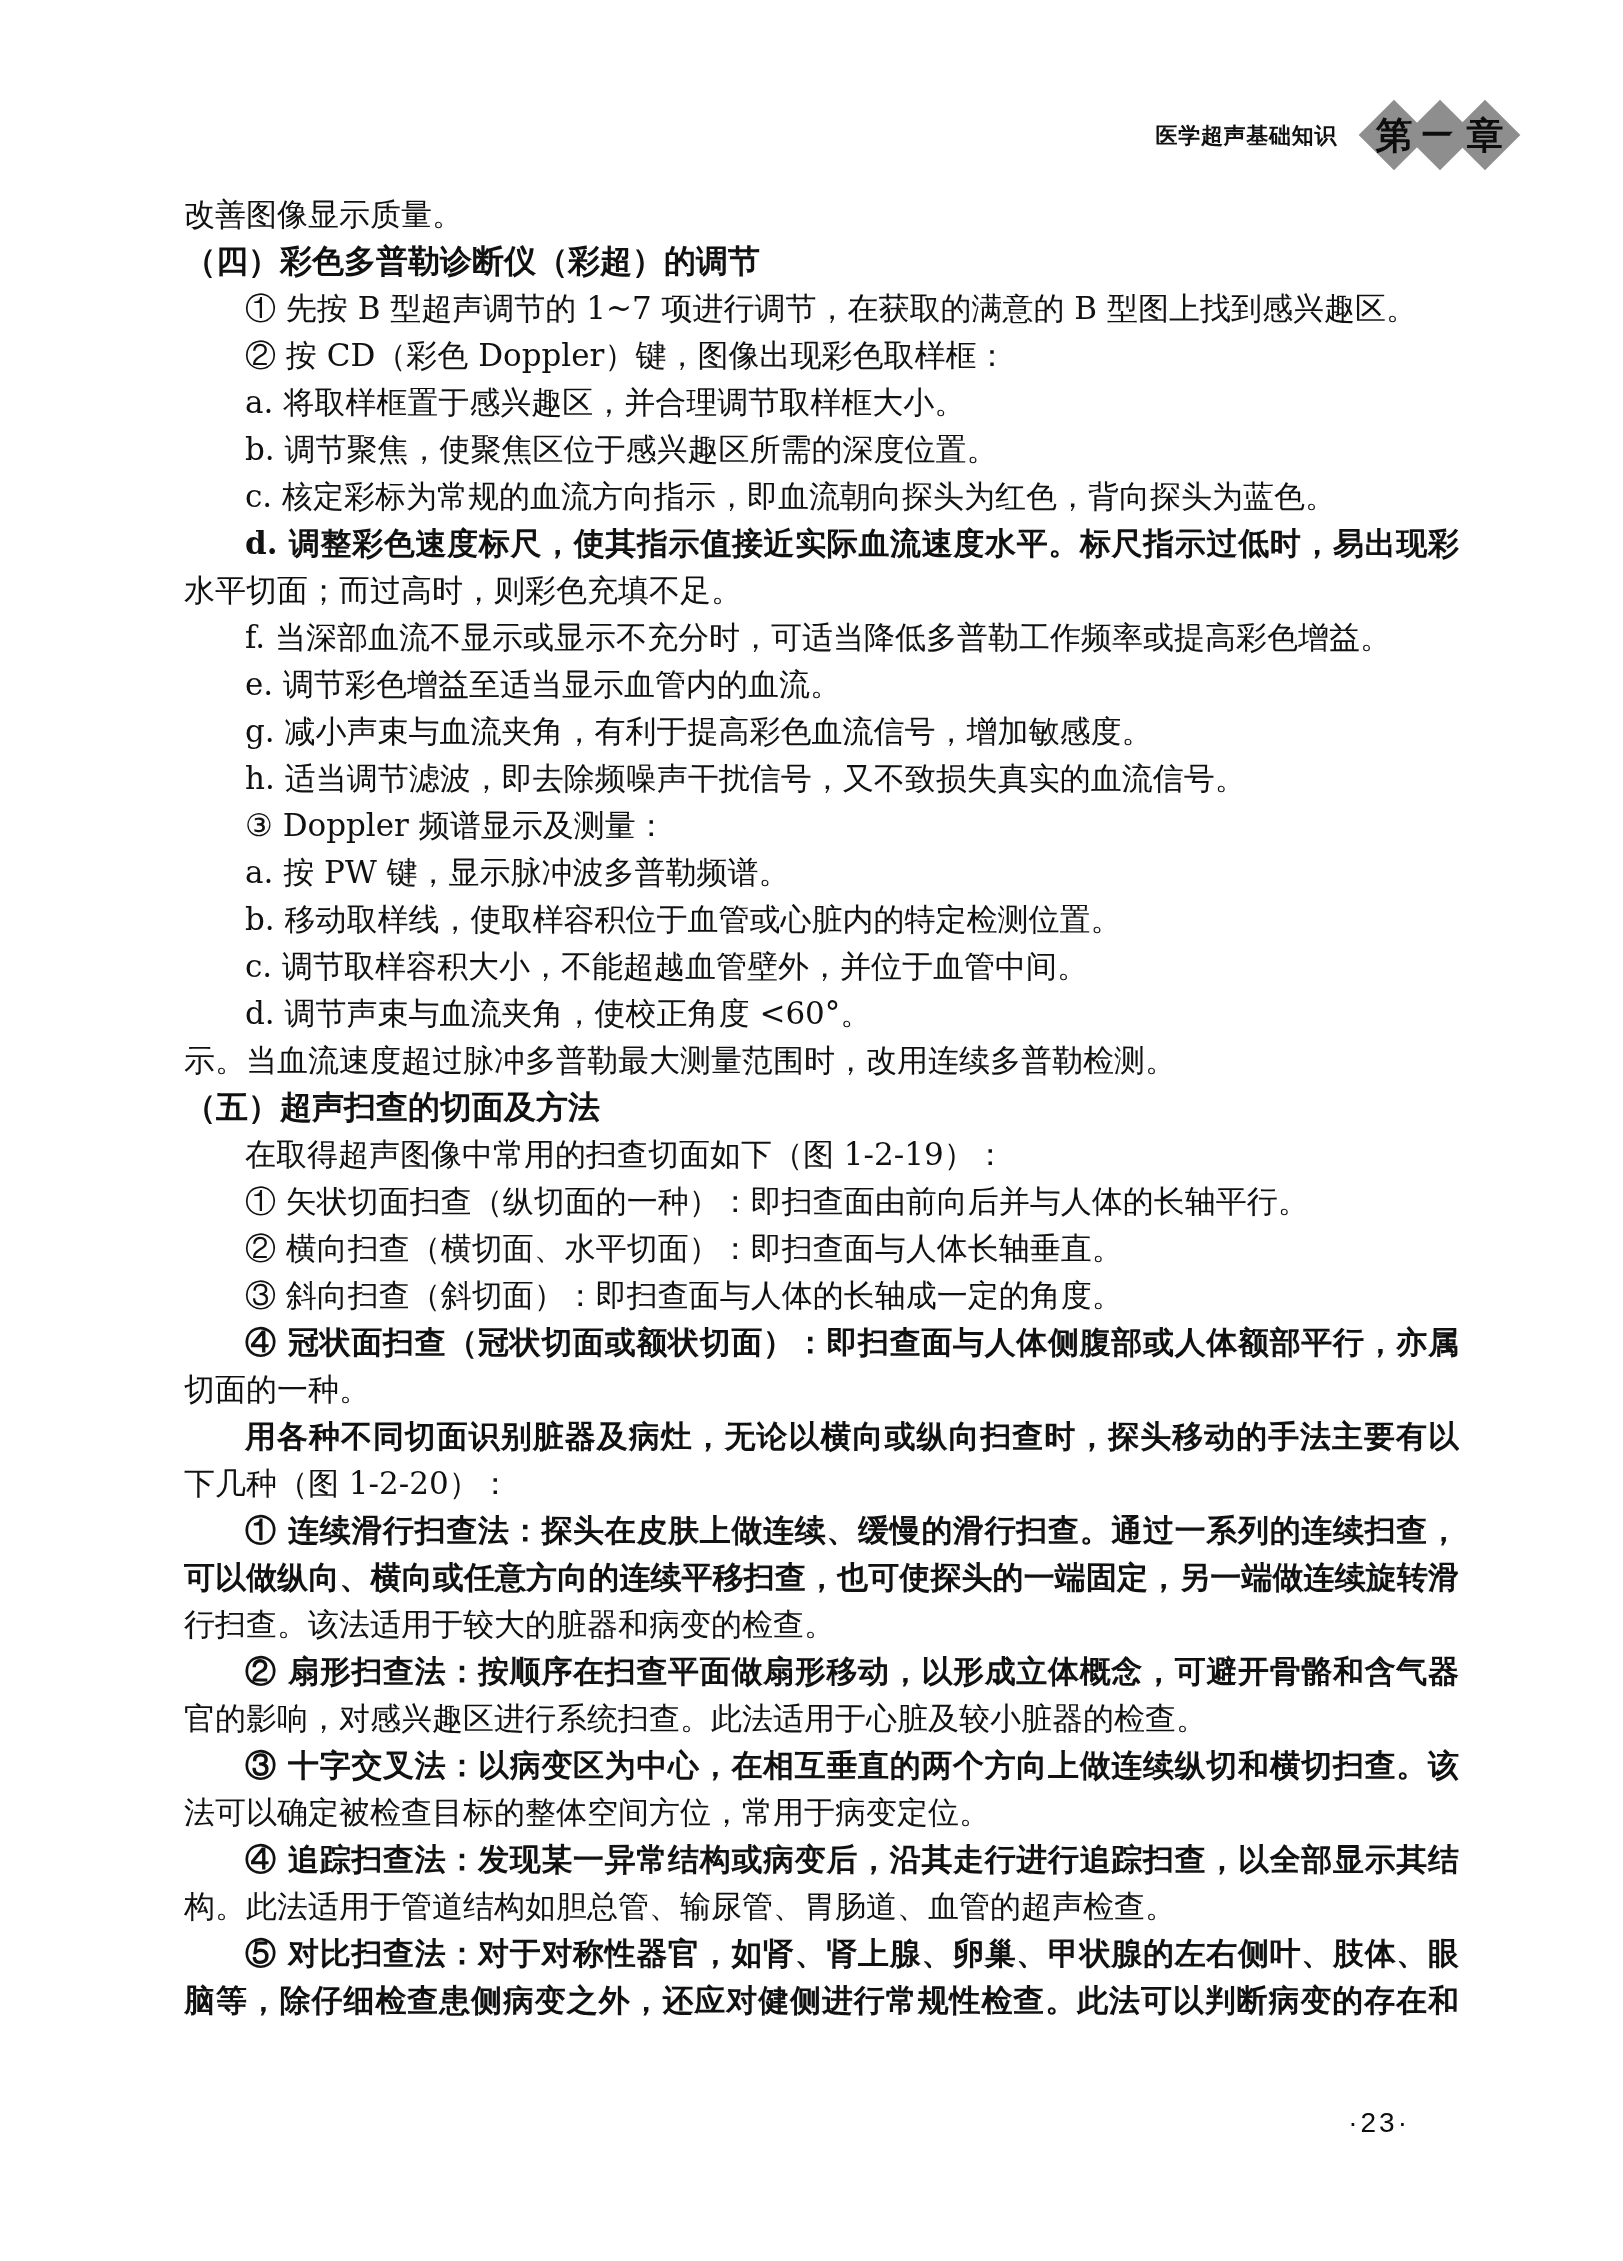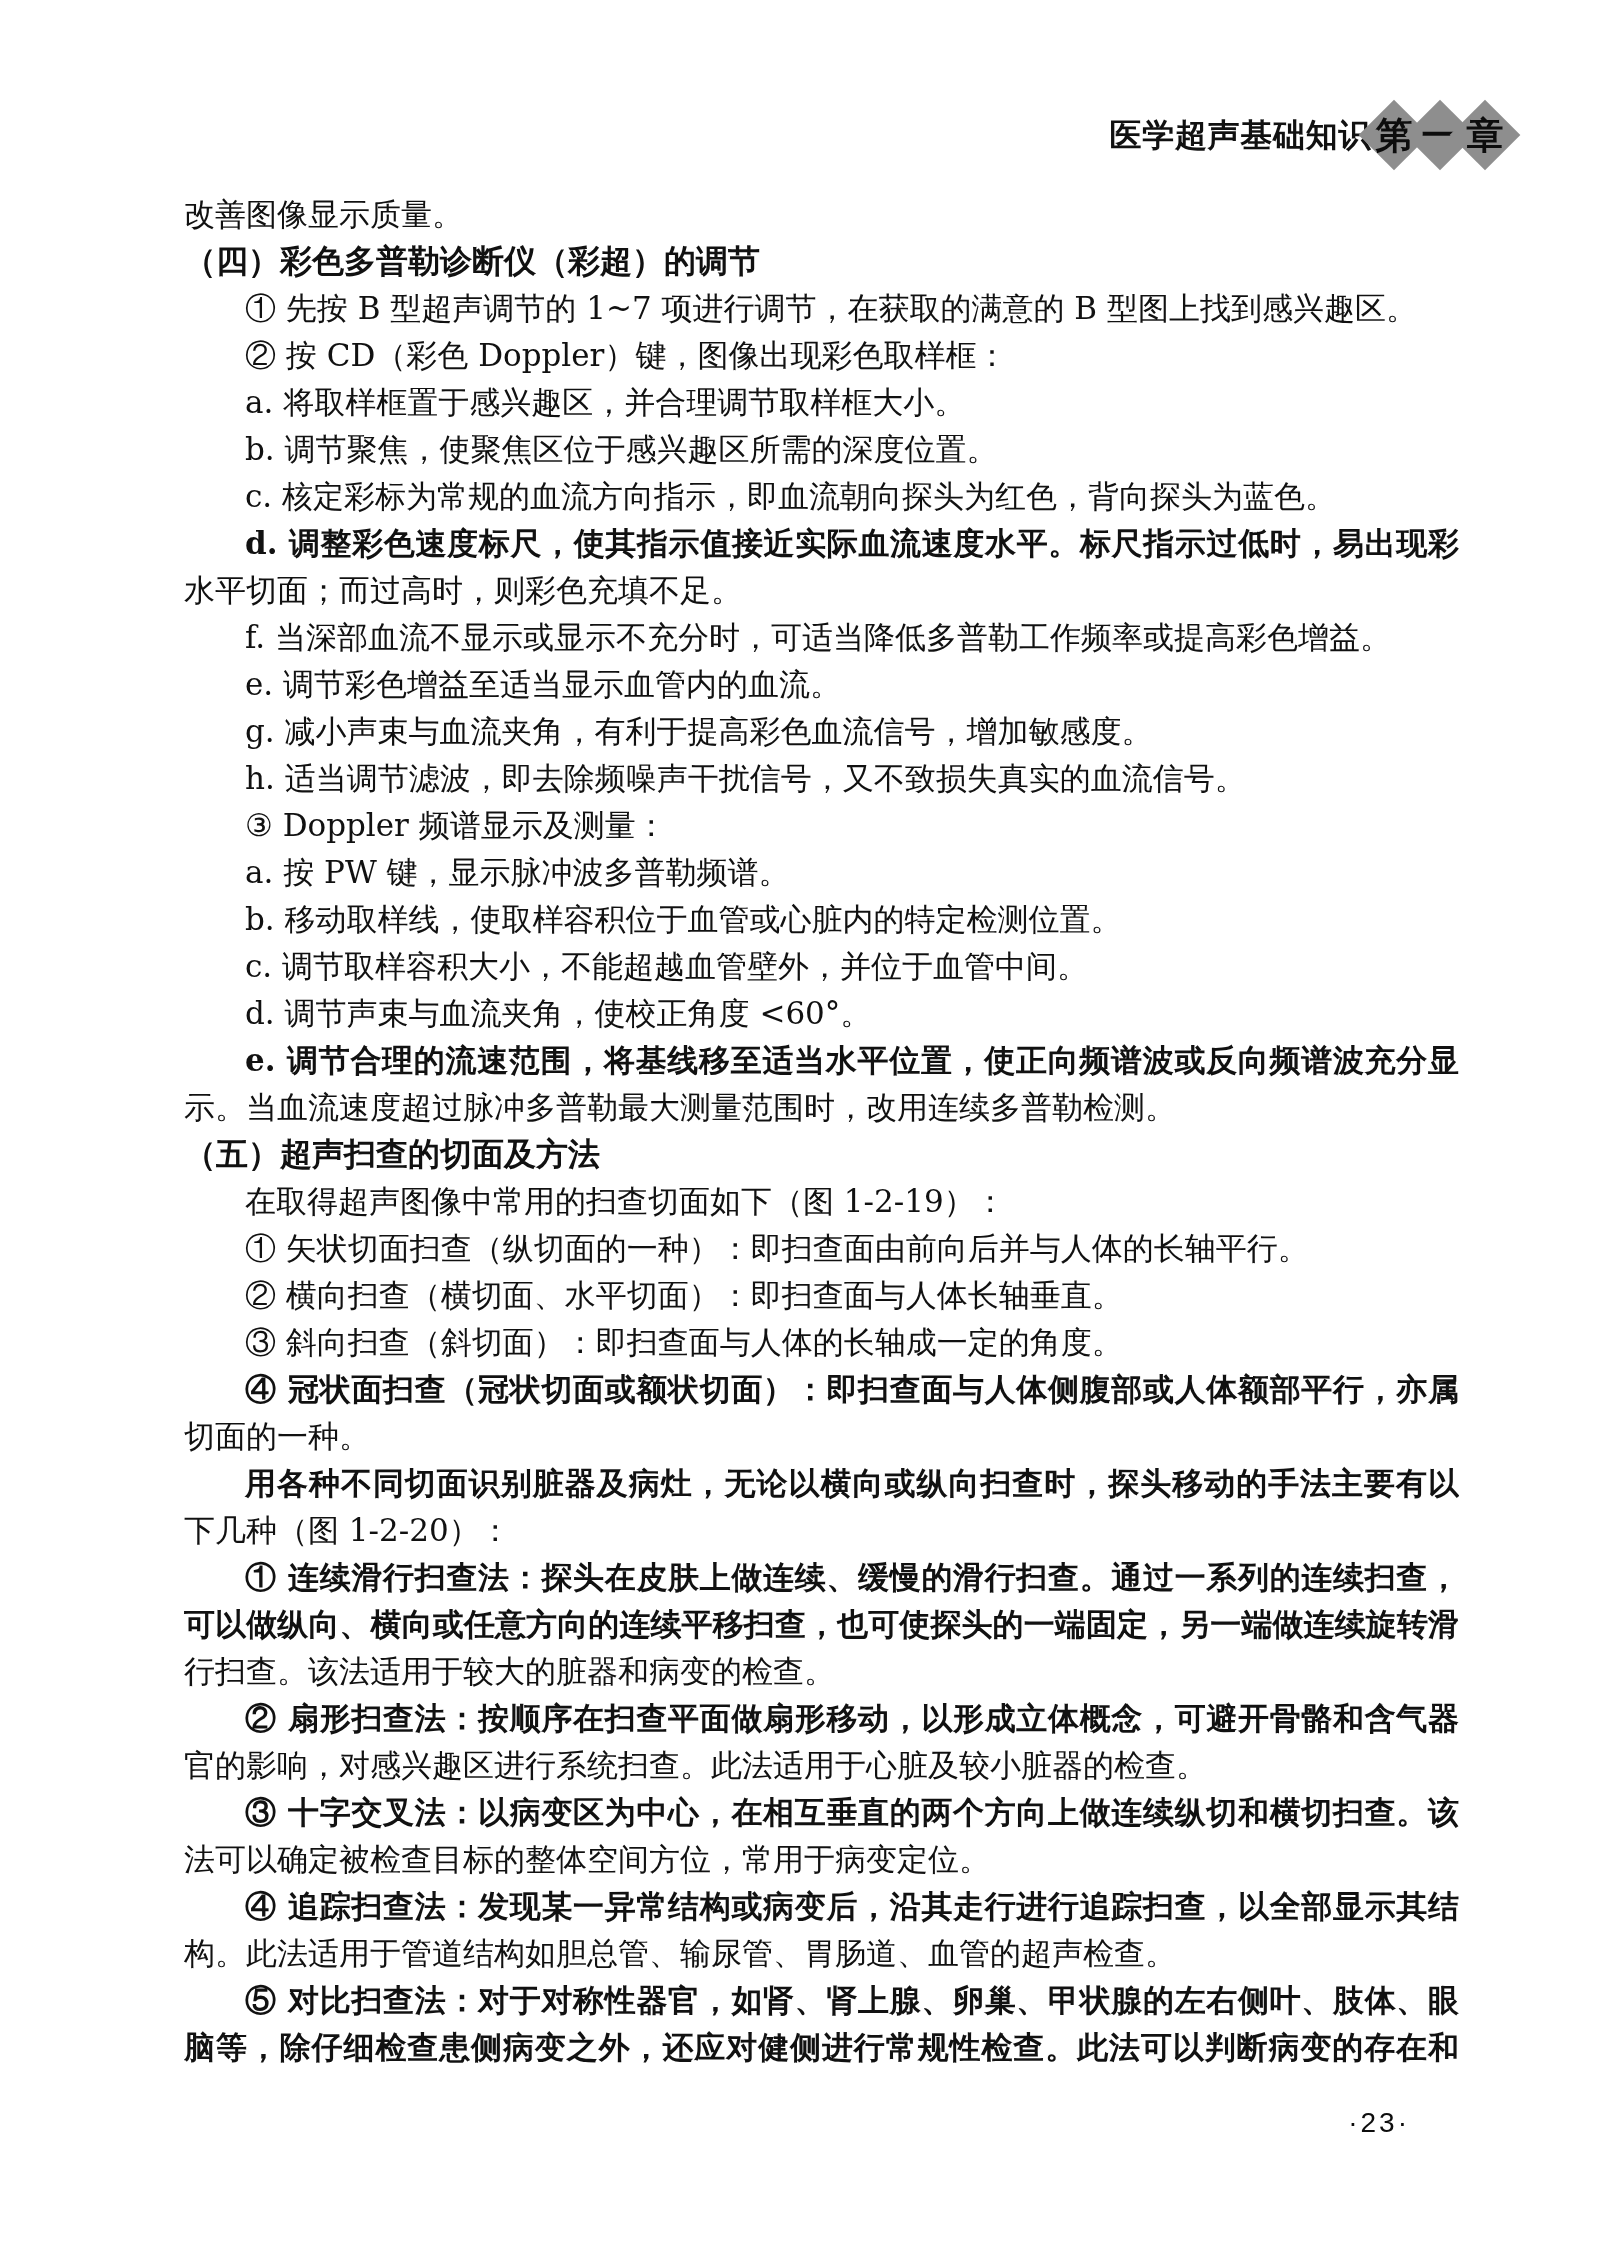--- a/index.html
+++ b/index.html
@@ -13,24 +13,25 @@
   }
 
   
   .page-header {
     position:absolute; top:99px; right:116px;
     display:flex; align-items:center;
   }
   .running-title {
     font-family:"DejaVu Serif","Liberation Serif",serif;
     font-weight:bold;
-    font-size:32px;
+    font-size:22px;
     line-height:72px;
     letter-spacing:0.7px;
     white-space:nowrap;
+    margin-right:34px;
     text-align:center;
   }
   .diamond-row { display:flex; align-items:center; }
   .diamond {
     width:50px; height:50px;
     background:#8e8e8e;
     transform:rotate(45deg);
     margin:10.5px -2.2px;
     display:flex; align-items:center; justify-content:center;
     flex:0 0 auto;
@@ -114,21 +115,20 @@
     <div class="line flush">水平切面；而过高时，则彩色充填不足。</div>
     <div class="line indent">f. 当深部血流不显示或显示不充分时，可适当降低多普勒工作频率或提高彩色增益。</div>
     <div class="line indent">e. 调节彩色增益至适当显示血管内的血流。</div>
     <div class="line indent">g. 减小声束与血流夹角，有利于提高彩色血流信号，增加敏感度。</div>
     <div class="line indent">h. 适当调节滤波，即去除频噪声干扰信号，又不致损失真实的血流信号。</div>
     <div class="line indent">③ Doppler 频谱显示及测量：</div>
     <div class="line indent">a. 按 PW 键，显示脉冲波多普勒频谱。</div>
     <div class="line indent">b. 移动取样线，使取样容积位于血管或心脏内的特定检测位置。</div>
     <div class="line indent">c. 调节取样容积大小，不能超越血管壁外，并位于血管中间。</div>
     <div class="line indent">d. 调节声束与血流夹角，使校正角度 &lt;60°。</div>
-    <div class="line indent just">e. 调节合理的流速范围，将基线移至适当水平位置，使正向频谱波或反向频谱波充分显</div>
     <div class="line flush">示。当血流速度超过脉冲多普勒最大测量范围时，改用连续多普勒检测。</div>
     <div class="line heading">（五）超声扫查的切面及方法</div>
     <div class="line indent">在取得超声图像中常用的扫查切面如下（图 1-2-19）：</div>
     <div class="line indent">① 矢状切面扫查（纵切面的一种）：即扫查面由前向后并与人体的长轴平行。</div>
     <div class="line indent">② 横向扫查（横切面、水平切面）：即扫查面与人体长轴垂直。</div>
     <div class="line indent">③ 斜向扫查（斜切面）：即扫查面与人体的长轴成一定的角度。</div>
     <div class="line indent just">④ 冠状面扫查（冠状切面或额状切面）：即扫查面与人体侧腹部或人体额部平行，亦属纵</div>
     <div class="line flush">切面的一种。</div>
     <div class="line indent just">用各种不同切面识别脏器及病灶，无论以横向或纵向扫查时，探头移动的手法主要有以</div>
     <div class="line flush">下几种（图 1-2-20）：</div>

